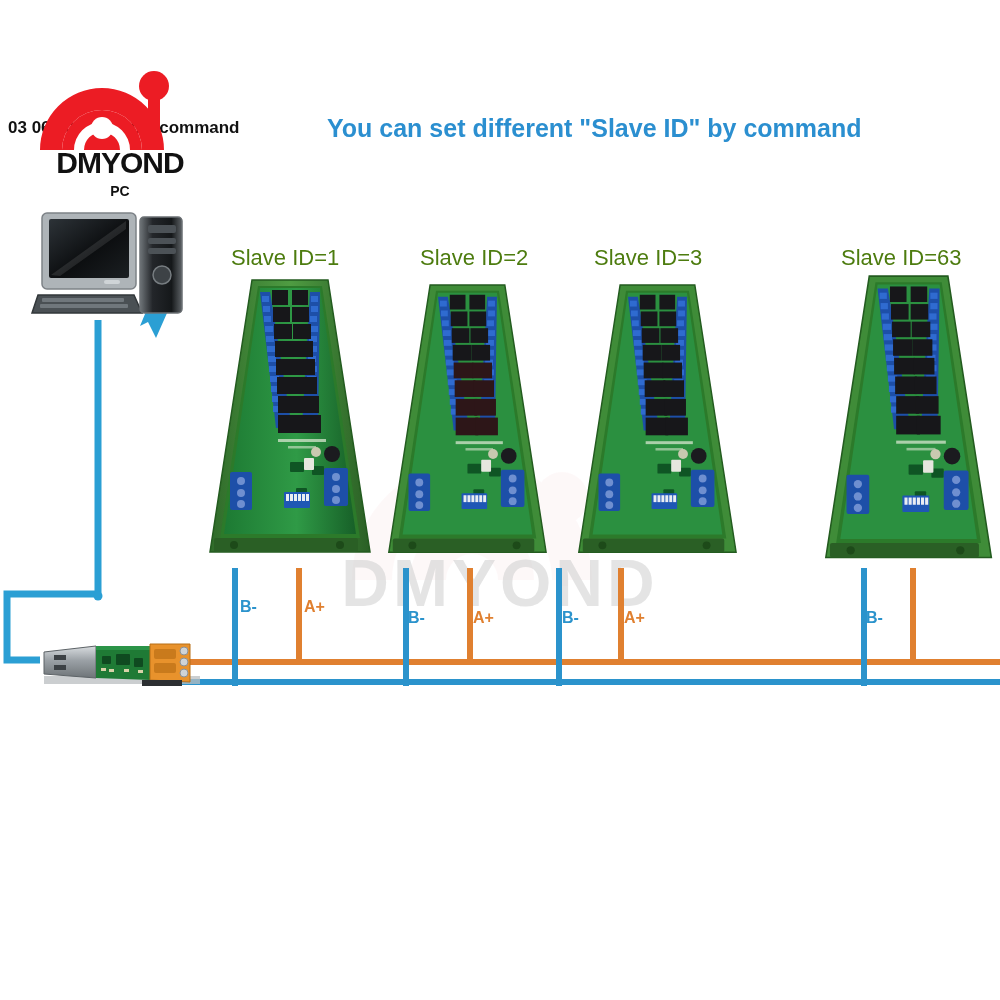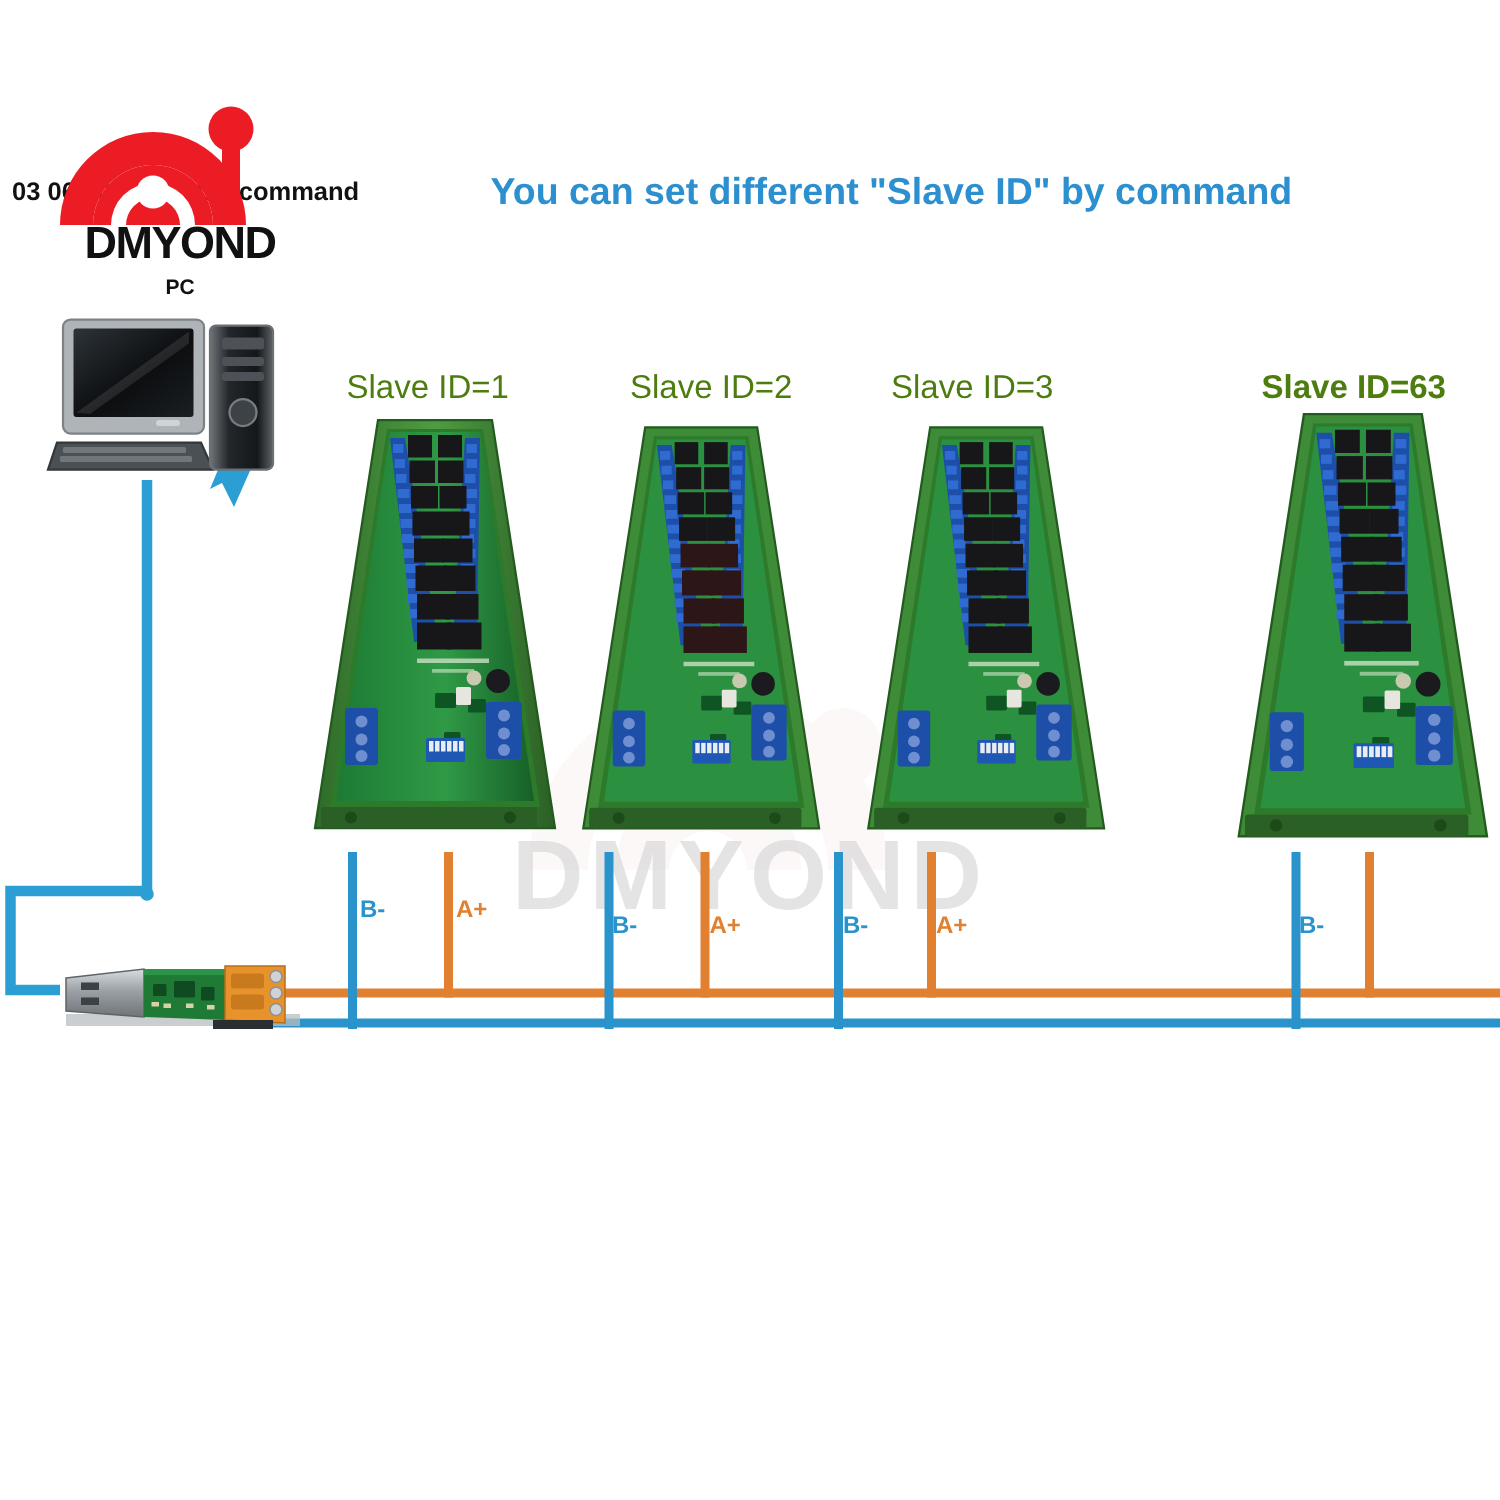--- a/index.html
+++ b/index.html
@@ -221,21 +221,21 @@
   <div class="wlabel a" style="left:473px;top:609px;">A+</div>
 
   <div class="wlabel b" style="left:562px;top:609px;">B-</div>
   <div class="wlabel a" style="left:624px;top:609px;">A+</div>
 
   <div class="wlabel b" style="left:866px;top:609px;">B-</div>
 
   <div class="slave-label" style="left:231px;top:245px;">Slave ID=1</div>
   <div class="slave-label" style="left:404px;top:245px;margin-left:16px;">Slave ID=2</div>
   <div class="slave-label" style="left:594px;top:245px;">Slave ID=3</div>
-  <div class="slave-label" style="left:841px;top:245px;font-weight:bold;">Slave ID=63</div>
+  <div class="slave-label" style="left:841px;top:245px;">Slave ID=63</div>
 
   <div class="board" style="left:200px;top:276px;width:175px;height:290px;">
     <svg viewBox="0 0 175 290" width="175" height="290" aria-hidden="true">
       <defs>
         <linearGradient id="rail1" x1="0" y1="0" x2="1" y2="0">
           <stop offset="0%" stop-color="#2f6a2a"></stop>
             <stop offset="50%" stop-color="#4f9c42"></stop>
           <stop offset="100%" stop-color="#2a5f25"></stop>
         </linearGradient>
         <linearGradient id="pcb1" x1="0" y1="0" x2="1" y2="0">

